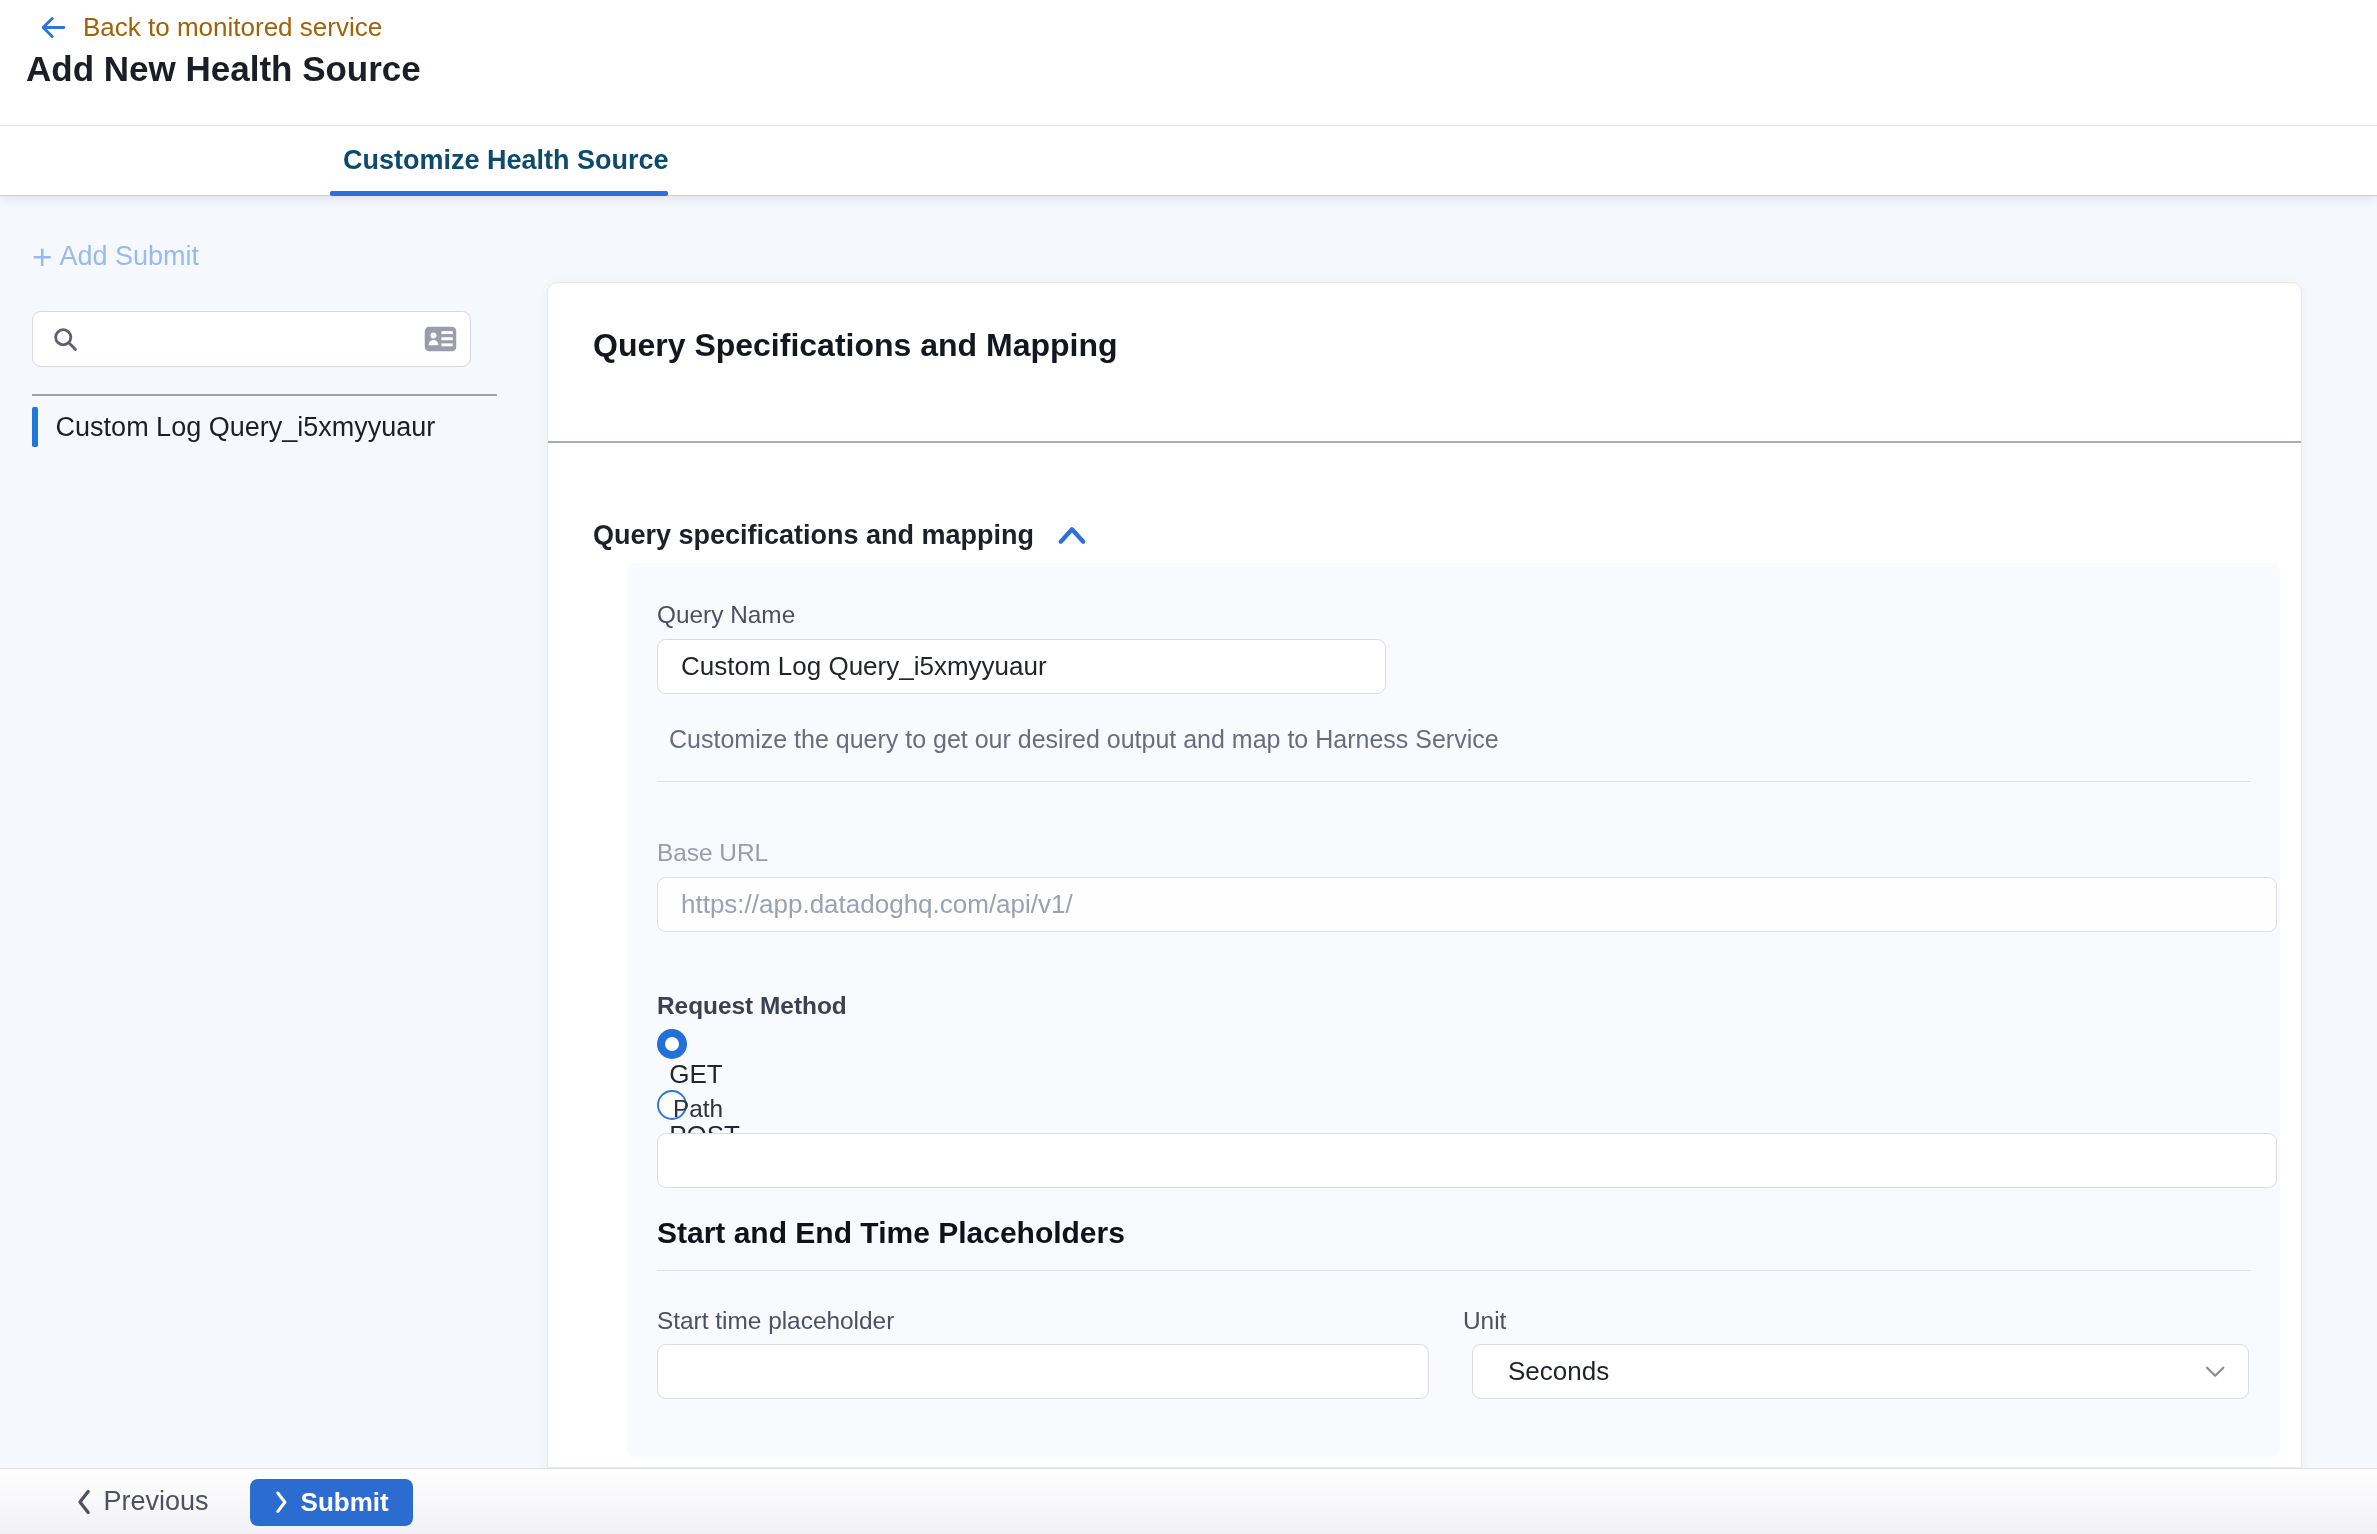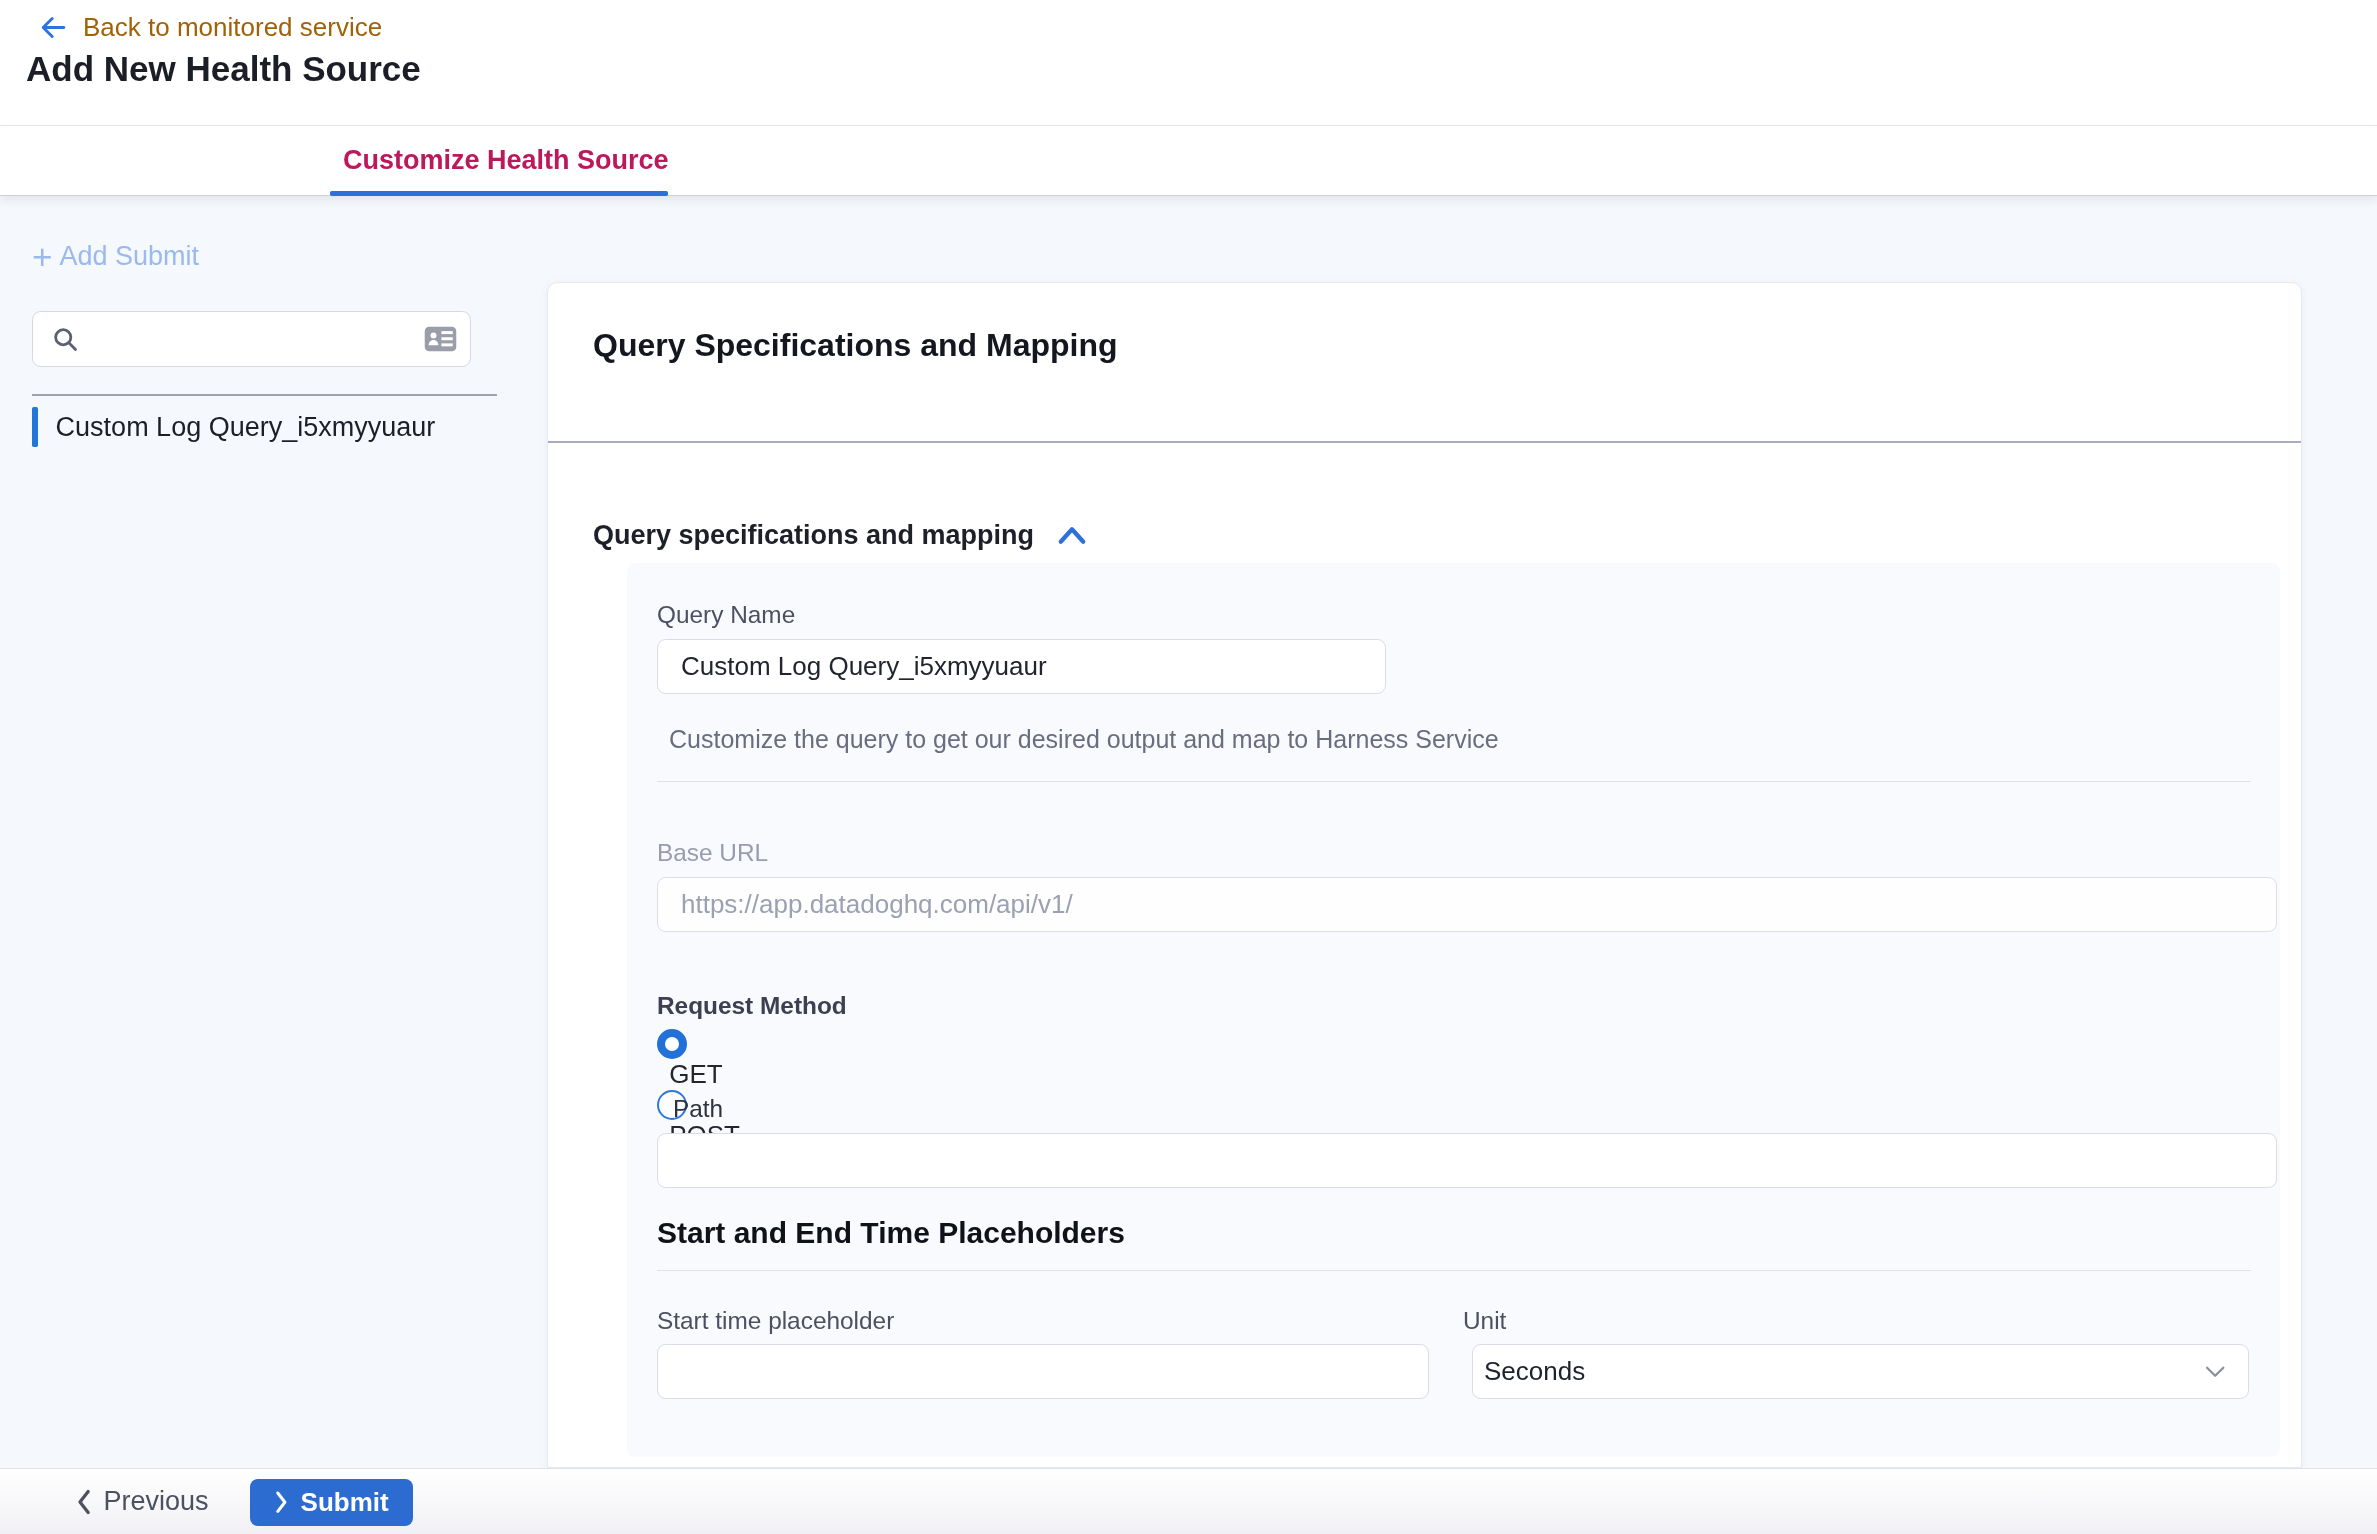--- a/index.html
+++ b/index.html
@@ -14,21 +14,21 @@
   .back-link{position:absolute;left:38px;top:12.2px;display:flex;align-items:center;gap:14px;
     color:#a16207;font-size:26px;cursor:pointer;text-decoration:none;}
   .back-link svg{display:block;}
   .page-title{position:absolute;left:26px;top:49px;font-size:35px;font-weight:700;color:#1b1e26;}
   
   .tabbar{position:absolute;top:125px;left:0;width:100%;height:69px;background:#ffffff;
     border-top:1.7px solid #e3e5ee;border-bottom:0.9px solid #ced1dc;
     box-shadow:0 5.2px 8.7px rgba(60,64,88,0.10);}
   .tab{position:absolute;top:0;height:100%;display:flex;align-items:center;font-size:27px;cursor:pointer;}
   .tab-define{left:46px;color:#3a3e4b;font-weight:400;}
-  .tab-customize{left:343px;color:#be185d;font-weight:700;}
+  .tab-customize{left:343px;color:#0c4a6e;font-weight:700;}
   .tab-underline{position:absolute;left:330px;bottom:-0.9px;width:338px;height:5.2px;background:#2d70d9;border-radius:1.7px;}
   
   .add-query{position:absolute;left:32px;top:241px;display:flex;align-items:center;gap:7px;
     color:#9ab9ef;font-size:27px;cursor:pointer;}
   .add-query .plus{font-size:35px;line-height:27px;font-weight:400;}
   .search-box{position:absolute;left:32px;top:311px;width:439px;height:56px;background:#fff;
     border:1.7px solid #d5d7e1;border-radius:8.7px;box-sizing:border-box;display:flex;align-items:center;}
   .search-box input{flex:1;border:none;outline:none;background:transparent;font-size:25px;
     font-family:inherit;color:#22252e;min-width:0;}
   .search-icon{margin:0 12.2px 0 17.5px;display:flex;}
@@ -70,21 +70,21 @@
   .radio-gap{width:38px;flex:none;}
   .path-label{top:532px;color:#2f323e;margin-left:16px;}
   .path-input{left:30px;top:570px;width:1620px;}
   .sh2-heading{position:absolute;left:30px;top:653px;font-size:30px;font-weight:700;color:#101219;}
   .div-2{top:707px;background:#e0e2ea;}
   .st-label{top:744px;}
   .st-input{left:30px;top:781px;width:772px;}
   .unit-label{left:836px;top:744px;}
   .unit-select{position:absolute;left:845px;top:781px;width:777px;height:55px;background:#fff;
     border:1.7px solid #d9dbe5;border-radius:8.7px;box-sizing:border-box;display:flex;align-items:center;cursor:pointer;}
-  .unit-select .unit-value{font-size:26px;color:#1f222c;margin-left:11px;flex:1;}
+  .unit-select .unit-value{font-size:26px;color:#1f222c;margin-left:35px;flex:1;}
   .unit-select .dd-icon{margin-right:21px;display:flex;}
   
   .footer{position:absolute;left:0;top:1468px;width:100%;height:66px;
     background:linear-gradient(#ffffff,#f1f1f5);border-top:1.7px solid #dfe1e8;box-sizing:border-box;}
   .prev-btn{position:absolute;left:74px;top:0;height:100%;display:flex;align-items:center;gap:10.5px;
     color:#4d5060;font-size:27px;cursor:pointer;}
   .submit-btn{position:absolute;left:250px;top:9.6px;height:47px;padding:0 24.4px;display:flex;align-items:center;gap:10.5px;
     background:#2c6bd0;border:none;border-radius:7.9px;color:#ffffff;font-size:26px;font-weight:700;
     font-family:inherit;cursor:pointer;}
 </style>

